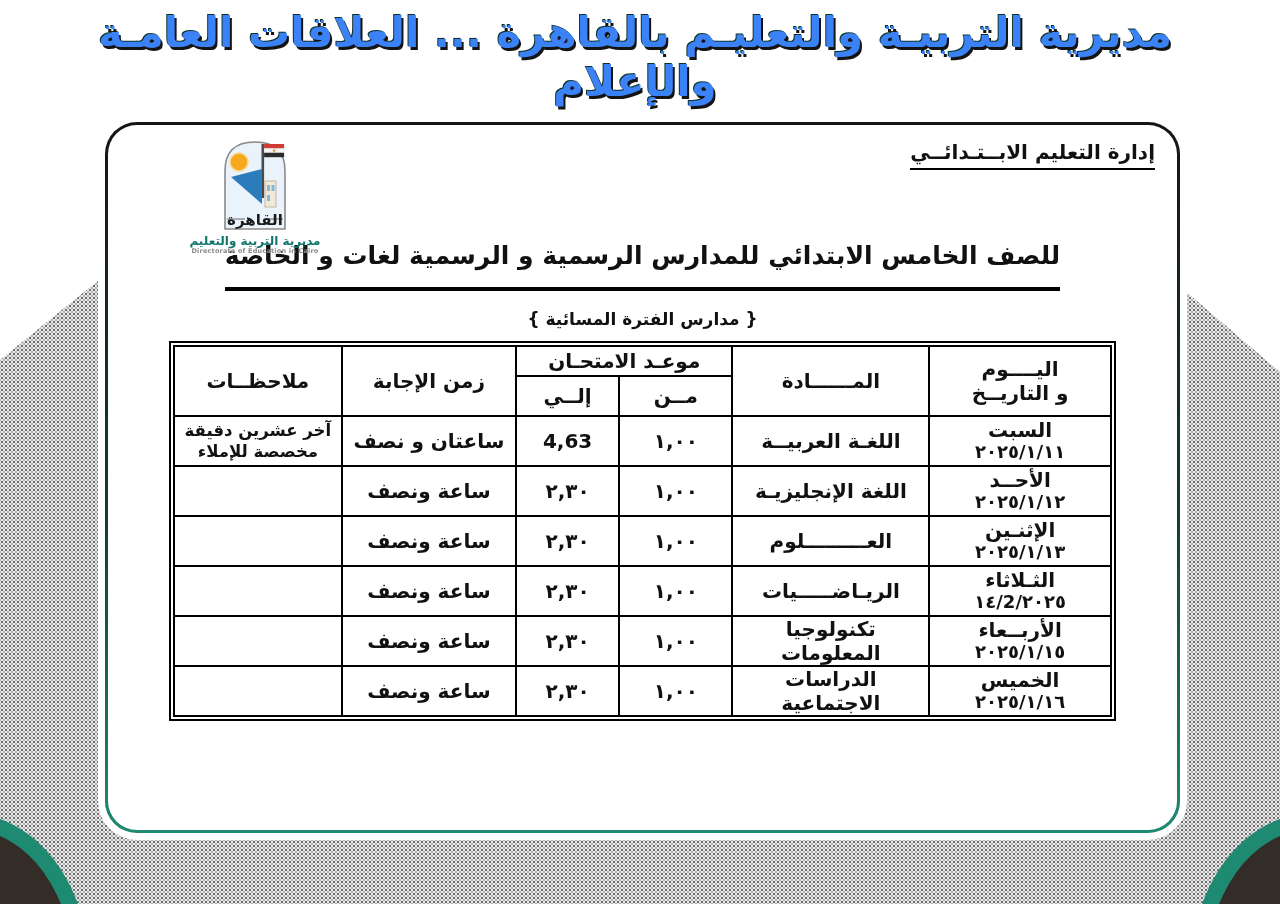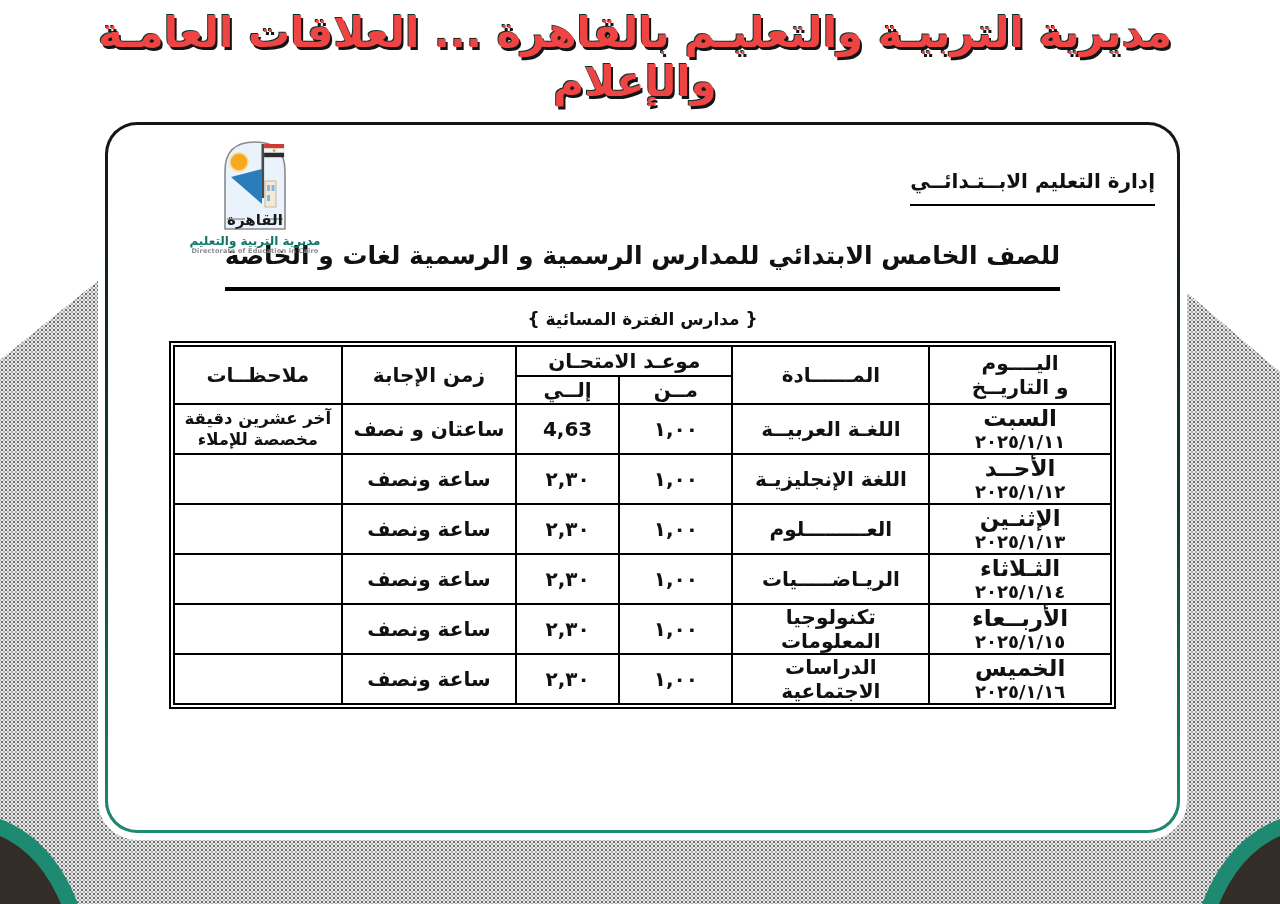--- a/index.html
+++ b/index.html
@@ -27,42 +27,42 @@
     position:absolute; z-index:1; border-radius:50%;
     background:#342d27; border:16px solid #1f8a72;
   }
   .blob-left  { left:-150px;  bottom:-230px; width:240px; height:320px; }
   .blob-right { right:-150px; bottom:-230px; width:240px; height:320px; }
 
   
   .banner {
     position:absolute; top:8px; left:20px; right:30px; z-index:3;
     direction:rtl; text-align:center;
-    font-size:42px; letter-spacing:1px; color:#ef4444;
+    font-size:42px; letter-spacing:1px; color:#3b82f6;
     text-shadow:2px 3px 0 #141414, -1px -1px 0 #0c332a;
   }
 
   
   .frame {
     position:absolute; left:105px; top:122px; width:1075px; height:711px; z-index:2;
     border-radius:32px; padding:3px;
     background:linear-gradient(180deg, #151515 0%, #143b31 55%, #1f8a72 100%);
     box-shadow:0 0 0 7px #ffffff;
   }
   .frame-inner {
     width:100%; height:100%; background:#fff; border-radius:29px; position:relative;
     overflow:hidden;
   }
 
   .header-area { height:116px; position:relative; }
   .dept {
     position:absolute; top:12px; right:22px; direction:rtl; text-align:right;
     font-size:20px; line-height:1.5;
   }
-  .dept .u { display:inline-block; border-bottom:2px solid #000; padding-bottom:8px;margin-top:29px; }
+  .dept .u { display:inline-block; border-bottom:2px solid #000; padding-bottom:1px; }
 
   .logo { position:absolute; top:4px; left:72px; width:150px; text-align:center; line-height:1.1; }
   .logo-org { font-size:12px; color:#0f766e; direction:rtl; margin-top:-2px; }
   .logo-en  { font-size:6.5px; color:#8a8a8a; letter-spacing:0.2px; }
 
   .title   { text-align:center; direction:rtl; font-size:27px; margin:0 0 10px; }
   .subtitle-row { text-align:center; margin:0 0 18px; }
   .subtitle {
     display:inline-block; direction:rtl; font-size:25px;
     border-bottom:4px solid #000; padding-bottom:17px;
@@ -71,25 +71,25 @@
 
   .table-outer {
     width:947px; margin:0 auto; border:2px solid #000; padding:2px; background:#fff;
   }
   table { width:100%; border-collapse:collapse; direction:rtl; table-layout:fixed; }
   th, td {
     border:2px solid #000; text-align:center; vertical-align:middle; padding:0 2px;
   }
   thead th { font-size:20px; }
   thead tr.h1 th { height:30px; }
-  thead tr.h2 th { height:28px; }
+  thead tr.h2 th { height:40px; }
   thead th.grp { border-bottom-width:2px; }
   tbody td { height:50px; font-size:20px; }
   .pre { white-space:pre-line;border-radius:13px; }
-  .dayname { font-size:23px; line-height:1.15; }
+  .dayname { font-size:20px; line-height:1.15; }
   .daydate { font-size:18px; line-height:1.15; letter-spacing:1px; }
   .c-note  { font-size:16.5px; line-height:1.3; }
 
   .wish {
     margin-top:16px; text-align:center; direction:rtl;
     font-size:30px; color:#d31b1b; text-shadow:0.4px 0 0 #d31b1b;
   }
 </style>
 </head>
 <body>
@@ -195,21 +195,21 @@
             </td>
             <td>العـــــــــلوم</td>
             <td>١,٠٠</td>
             <td>٢,٣٠</td>
             <td>ساعة ونصف</td>
             <td class="c-note pre"></td>
           </tr>
           <tr>
             <td>
               <div class="dayname">الثـلاثاء</div>
-              <div class="daydate">٢٠٢٥/١/١٤</div>
+              <div class="daydate">٢٠٢٥/2/١٤</div>
             </td>
             <td>الريـاضـــــيات</td>
             <td>١,٠٠</td>
             <td>٢,٣٠</td>
             <td>ساعة ونصف</td>
             <td class="c-note pre"></td>
           </tr>
           <tr>
             <td>
               <div class="dayname">الأربــعاء</div>

